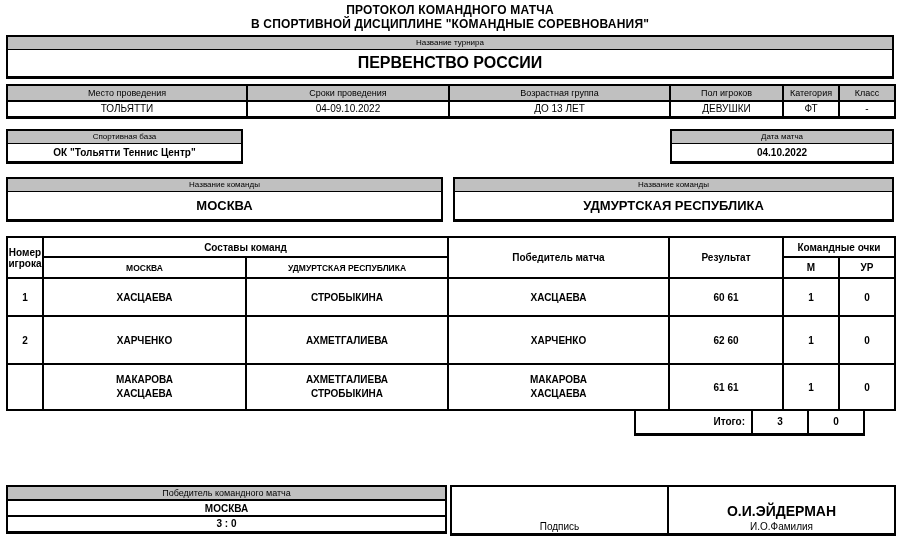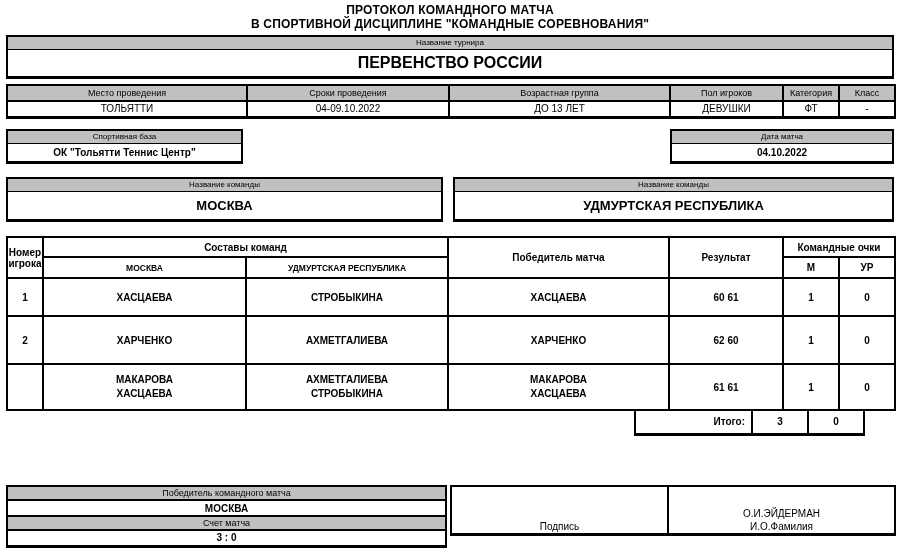--- a/index.html
+++ b/index.html
@@ -69,21 +69,21 @@
   .foot td.hdr { background: #c0c0c0; font-weight: normal; font-size: 9px; height: 14px; }
   .foot td.val { font-weight: bold; font-size: 10px; height: 16px; }
   .foot { }
   .foot-bottom td { border-bottom: 3px solid #000; }
   .sigcell { vertical-align: bottom; }
   .sig-inner {
     display: flex; flex-direction: column; justify-content: flex-end; align-items: center;
     height: 46px; padding-bottom: 1px;
   }
   .sig-small { font-size: 10px; font-weight: normal; color: #000; }
-  .ref-name { font-size: 10px; font-weight: normal; margin-bottom: 2px; margin-top: 16px; }
+  .ref-name { font-size: 14px; font-weight: bold; margin-bottom: 2px; margin-top: 16px; }
 </style>
 </head>
 <body>
 
 <div class="page">
 
   <div class="abs doc-title" style="top:3px;">ПРОТОКОЛ КОМАНДНОГО МАТЧА</div>
   <div class="abs doc-title" style="top:17px;">В СПОРТИВНОЙ ДИСЦИПЛИНЕ "КОМАНДНЫЕ СОРЕВНОВАНИЯ"</div>
 
   <div class="abs lblbox" style="left:6px; top:35px; width:888px;">
@@ -211,23 +211,20 @@
   </tbody>
     </table>
 
   <table class="abs foot" style="left:6px; top:485px; width:441px;">
     <tbody>
         <tr>
       <td class="hdr">Победитель командного матча</td>
     </tr>
     <tr>
       <td class="val">МОСКВА</td>
-    </tr>
-    <tr>
-      <td class="hdr">Счет матча</td>
     </tr>
     <tr class="foot-bottom">
       <td class="val">3 : 0</td>
     </tr>
   </tbody>
     </table>
 
   <table class="abs foot" style="left:450px; top:485px; width:444px;">
     <colgroup>
         <col style="width:217px">

